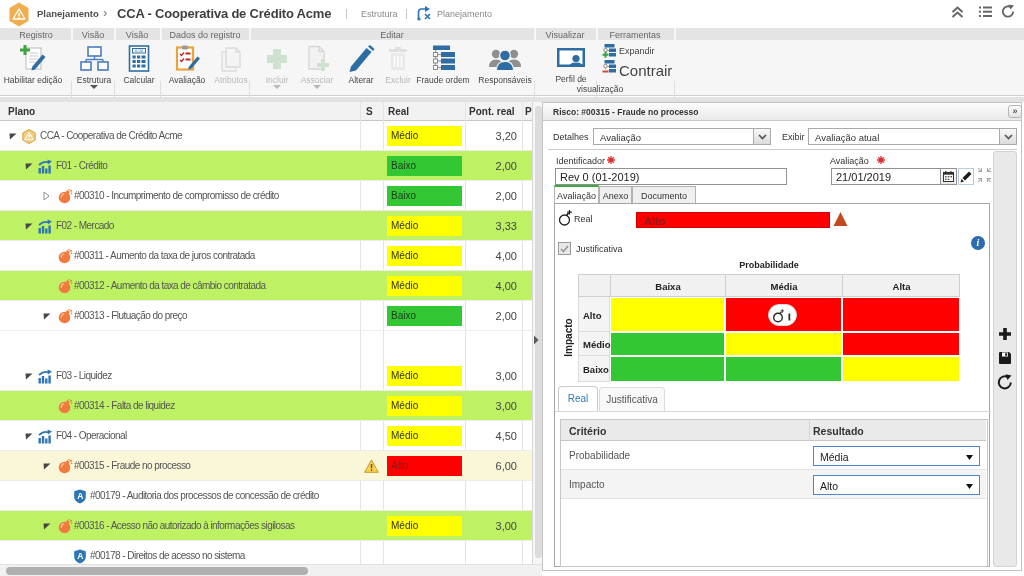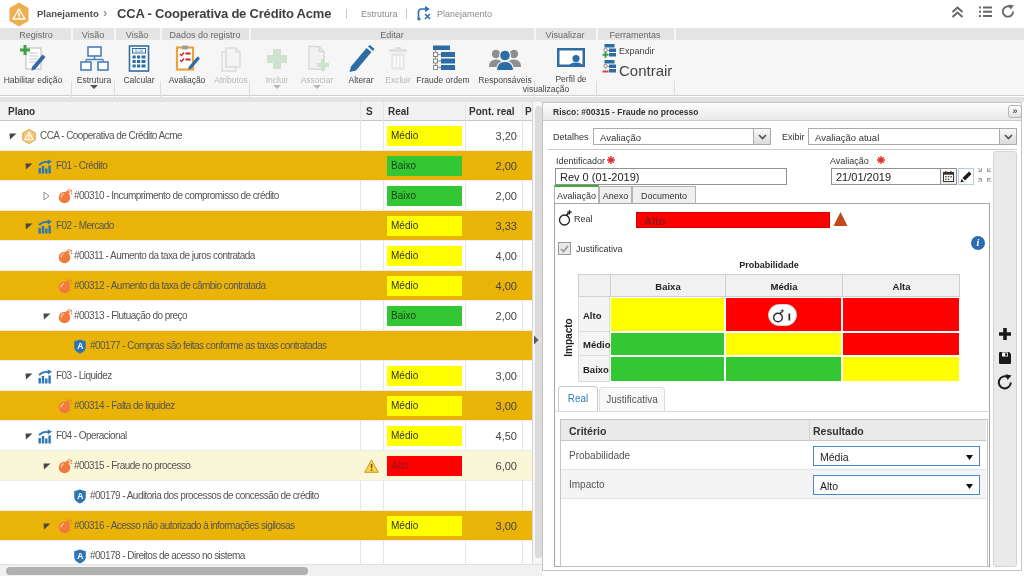--- a/index.html
+++ b/index.html
@@ -23,21 +23,21 @@
 .ddown { position:absolute; top:85px; transform:translateX(-50%); width:0; height:0;
   border-left:4px solid transparent; border-right:4px solid transparent; border-top:4px solid #555; }
 #strip { left:0; top:97px; width:1024px; height:5px; background:#e2e2e2; }
 
 
 #ltable { left:0; top:102px; width:532px; height:474px; background:#fff; overflow:hidden; }
 #lthead { position:absolute; left:0; top:0; width:532px; height:19px; background:#f2f2f2;
   border-bottom:1px solid #c8c8c8; font-size:10px; font-weight:bold; color:#333; }
 .col-line { position:absolute; top:0; width:1px; height:462px; background:#e4e4e4; }
 .trow { position:absolute; left:0; width:532px; height:30px; border-bottom:1px solid #ececec; font-size:10px; letter-spacing:-0.55px; color:#555; }
-.trow.odd { background:#eab308; }
+.trow.odd { background:#bef264; }
 .trow.sel { background:#faf6d8; }
 .tlabel { position:absolute; top:9px; white-space:nowrap; }
 .chip { position:absolute; left:387px; top:5px; width:75px; height:20px; font-size:10px; letter-spacing:0; padding:4px 0 0 4px; color:#333; }
 .num { position:absolute; left:430px; top:9px; width:87px; text-align:right; color:#444; font-size:11px; letter-spacing:0;}
 
 
 #vscroll { left:532px; top:102px; width:10px; height:462px; background:#f6f6f6; border-left:1px solid #d8d8d8; }
 #vthumb { position:absolute; left:1.5px; top:4px; width:7px; height:452px; background:#dcdcdc; border-radius:4px; }
 #hscroll { left:0; top:564px; width:542px; height:12px; background:#f1f1f1; border-top:1px solid #e0e0e0;}
 #hthumb { position:absolute; left:6px; top:2px; width:302px; height:8px; background:#b0b0b0; border-radius:4px; }
@@ -241,21 +241,21 @@
   </svg>
   <div class="blab" style="left:505px">Responsáveis</div>
 
   <svg class="bicon" style="left:571px" width="32" height="28" viewBox="0 0 32 28">
     <rect x="2" y="3" width="28" height="19" fill="#2e6da4"></rect>
     <rect x="4.5" y="5.5" width="23" height="14" fill="#fff"></rect>
     <circle cx="21" cy="13.5" r="3.6" fill="#2e6da4"></circle>
     <path d="M14 22 Q14 17.5 21 17.5 Q28 17.5 28 22 Z" fill="#2e6da4"></path>
   </svg>
   <div class="blab" style="left:571px;top:74px;">Perfil de</div>
-  <div class="blab" style="left:546px;top:84px;">visualização</div>
+  <div class="blab" style="left:600px;top:84px;">visualização</div>
 
   <svg class="ab" style="left:602px;top:44px" width="14" height="14" viewBox="0 0 14 14">
     <rect x="2.5" y="0" width="10" height="3.5" fill="#2e6da4"></rect>
     <line x1="3.5" y1="3.5" x2="3.5" y2="9" stroke="#9a9a9a"></line>
     <circle cx="3.5" cy="6" r="1.7" fill="#fff" stroke="#8a8a8a"></circle>
     <line x1="5.2" y1="6.5" x2="7" y2="6.5" stroke="#9a9a9a"></line>
     <path d="M0.5 10.8 L6.5 10.8 M3.5 7.8 L3.5 13.8" stroke="#36a04a" stroke-width="2"></path>
     <rect x="7" y="4.5" width="7" height="3.5" fill="#2e6da4"></rect>
     <rect x="7" y="9" width="7" height="3.5" fill="#2e6da4"></rect>
   </svg>
@@ -382,26 +382,20 @@
       <svg class="ab" style="left:43px;top:11px" width="8" height="8" viewBox="0 0 8 8">
           <polygon points="0.5,1.5 7.5,1.5 1,7.5" fill="#474747"></polygon>
         </svg>
       <svg class="ab" style="left:58px;top:8px" width="15" height="15" viewBox="0 0 15 15">
           <use href="#i-bomb"></use>
         </svg>
       <div class="tlabel" style="left:74px">#00313 - Flutuação do preço</div>
       <div class="chip" style="background:#33c833;color:#1d3a1d">Baixo</div>
       <div class="num">2,00</div>
     </div>
-    <div class="trow odd" style="top:229px">
-      <svg class="ab" style="left:73px;top:8px" width="15" height="15" viewBox="0 0 15 15">
-          <use href="#i-shield"></use>
-        </svg>
-      <div class="tlabel" style="left:90px">#00177 - Compras são feitas conforme as taxas contratadas</div>
-    </div>
     <div class="trow" style="top:259px">
       <svg class="ab" style="left:25px;top:11px" width="8" height="8" viewBox="0 0 8 8">
           <polygon points="0.5,1.5 7.5,1.5 1,7.5" fill="#474747"></polygon>
         </svg>
       <svg class="ab" style="left:38px;top:8px" width="15" height="15" viewBox="0 0 15 15">
           <use href="#i-chart"></use>
         </svg>
       <div class="tlabel" style="left:56px">F03 - Liquidez</div>
       <div class="chip" style="background:#ffff00;color:#333">Médio</div>
       <div class="num">3,00</div>

